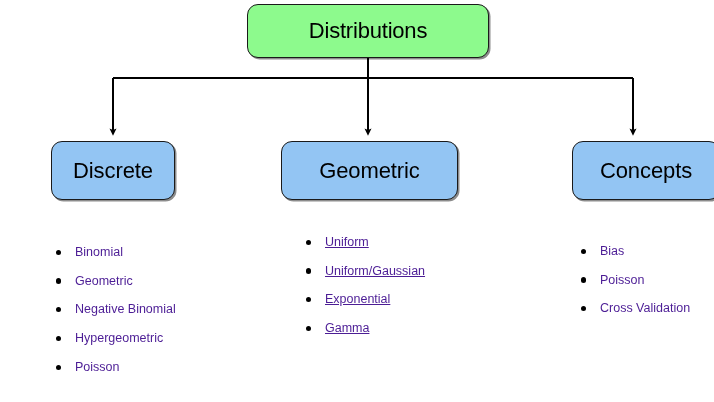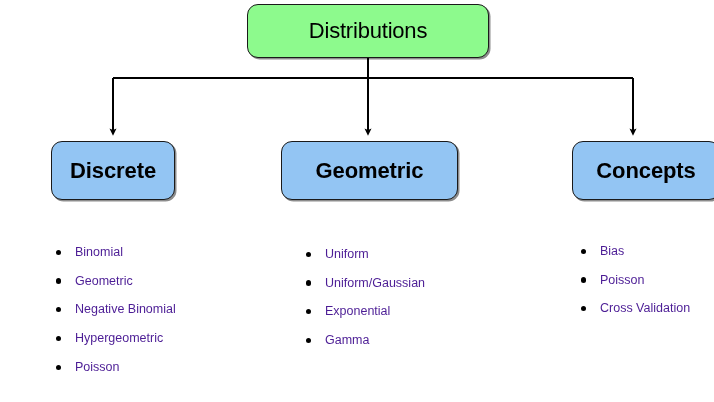--- a/index.html
+++ b/index.html
@@ -37,21 +37,20 @@
     background: #8dfa8d;
     font-size: 22px;
     letter-spacing: -0.2px;
   }
   .node-child {
     top: 141px;
     height: 59px;
     background: #93c5f3;
     font-size: 22px;
     letter-spacing: -0.1px;
-    font-weight: bold;
   }
   .node-discrete  { left: 51px;  width: 124px; }
   .node-continuous{ left: 281px; width: 177px; }
   .node-concepts  { left: 572px; width: 148px; }
 
   #connectors {
     position: absolute;
     left: 0;
     top: 0;
     width: 714px;
@@ -78,21 +77,21 @@
     position: absolute;
     left: 3px;
     top: 50%;
     margin-top: -2.6px;
     width: 5.2px;
     height: 5.2px;
     border-radius: 50%;
     background: #000000;
   }
   .list-discrete   { left: 53px;  top: 238px; }
-  .list-continuous { left: 303px; top: 240px; }
+  .list-continuous { left: 303px; top: 228px; text-decoration: underline; }
   .list-concepts   { left: 578px; top: 237px; }
 </style>
 </head>
 <body>
 
 <div id="canvas">
 
   <svg id="connectors" viewBox="0 0 714 402" xmlns="http://www.w3.org/2000/svg">
     <defs>
       <marker id="arrowhead" markerWidth="9" markerHeight="9" refX="4.2" refY="4.3" orient="auto" markerUnits="userSpaceOnUse">

